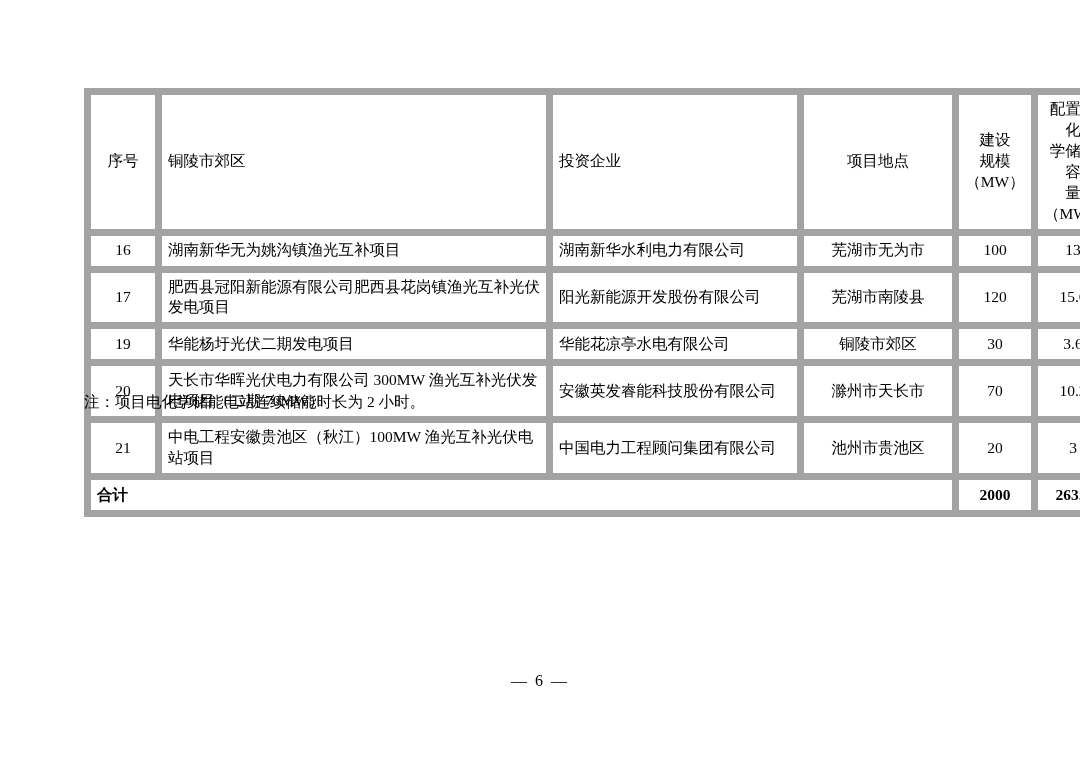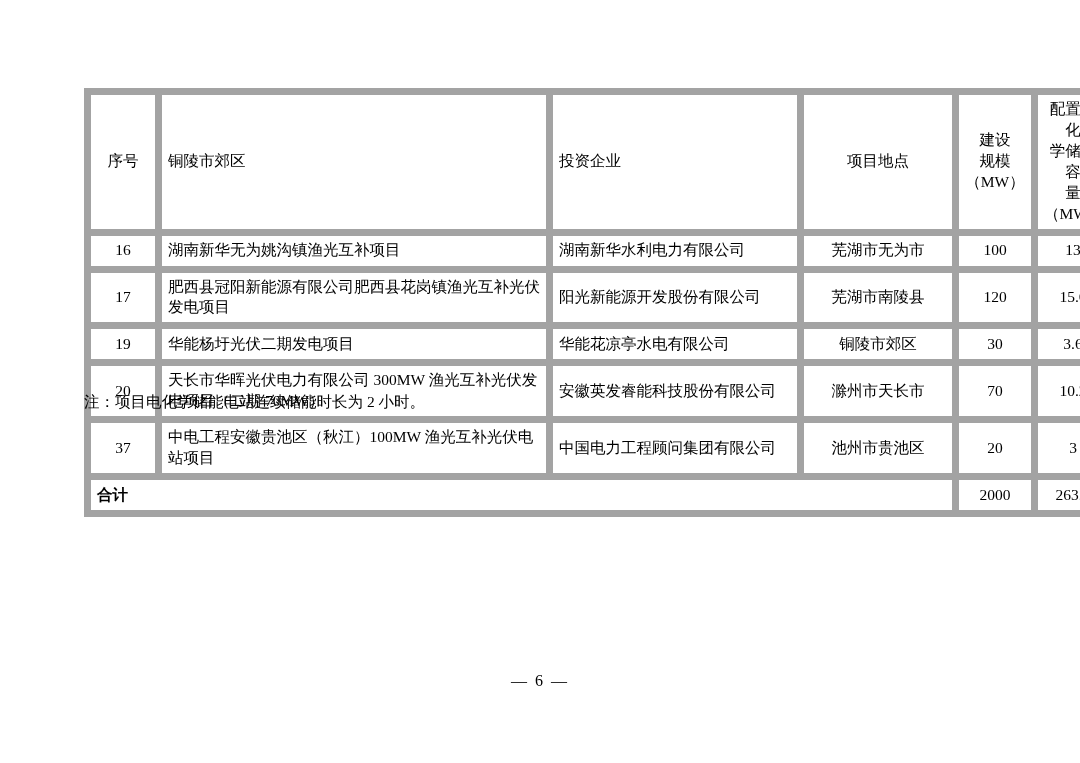--- a/index.html
+++ b/index.html
@@ -59,21 +59,21 @@
 
   .cell-center { text-align: center; margin-left: 16px; }
   .cell-left { text-align: left; }
 
   .total-row td.total-label {
     text-align: left;
     font-weight: bold;
   }
   .total-row td.total-num {
     text-align: center;
-    font-weight: normal;
+    font-weight: bold;
   }
 
   .note {
     position: absolute;
     left: 84px;
     top: 390px;
     font-size: 15.5px;
     line-height: 1.5;
   }
   .page-number {
@@ -138,21 +138,21 @@
         </tr>
         <tr>
           <td class="col-seq cell-center">20</td>
           <td class="col-name cell-left">天长市华晖光伏电力有限公司 300MW 渔光互补光伏发电项目（二期 70MW）</td>
           <td class="col-corp cell-left">安徽英发睿能科技股份有限公司</td>
           <td class="col-place cell-center">滁州市天长市</td>
           <td class="col-scale cell-center">70</td>
           <td class="col-store cell-center">10.2</td>
         </tr>
         <tr>
-          <td class="col-seq cell-center">37</td>
+          <td class="col-seq cell-center">21</td>
           <td class="col-name cell-left">中电工程安徽贵池区（秋江）100MW 渔光互补光伏电站项目</td>
           <td class="col-corp cell-left">中国电力工程顾问集团有限公司</td>
           <td class="col-place cell-center">池州市贵池区</td>
           <td class="col-scale cell-center">20</td>
           <td class="col-store cell-center">3</td>
         </tr>
         <tr class="total-row">
           <td class="total-label" colspan="4">合计</td>
           <td class="col-scale total-num">2000</td>
           <td class="col-store total-num">263.9</td>

